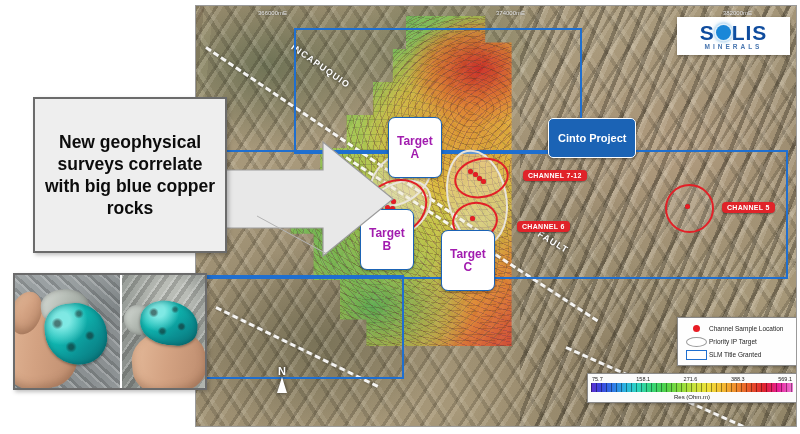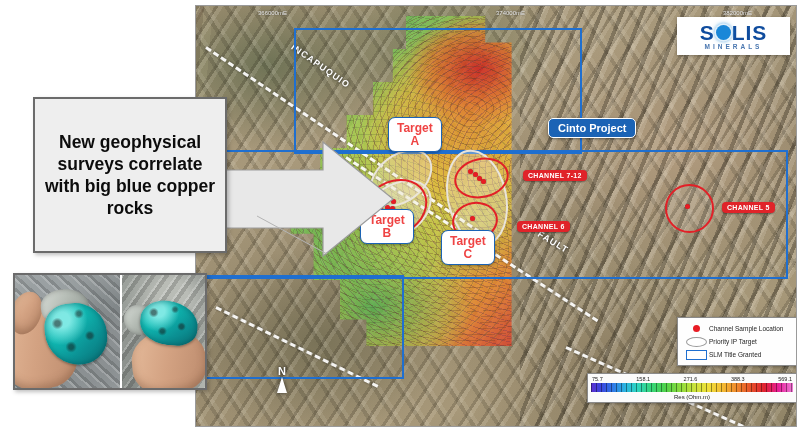--- a/index.html
+++ b/index.html
@@ -86,27 +86,27 @@
   }
 
   
   .tenement{
     position:absolute;border:2px solid #1f6fd0;background:transparent;
   }
 
   
   .pill-blue{
     position:absolute;background:#1b63b5;color:#fff;font-size:11px;font-weight:700;
-    padding:3px 9px;border-radius:5px;border:1.5px solid #ffffff;
+    padding:13px 9px;border-radius:5px;border:1.5px solid #ffffff;
     box-shadow:0 1px 3px rgba(0,0,0,.45);white-space:nowrap;
   }
   .target-box{
     position:absolute;background:#ffffff;border:1.5px solid #1b63b5;border-radius:7px;
-    color:#ef4444;font-size:12px;font-weight:700;line-height:1.05;text-align:center;
-    padding:4px 8px;box-shadow:0 1px 3px rgba(0,0,0,.35);white-space:nowrap;
+    color:#a21caf;font-size:12px;font-weight:700;line-height:1.05;text-align:center;
+    padding:17px 8px;box-shadow:0 1px 3px rgba(0,0,0,.35);white-space:nowrap;
   }
   .chan-badge{
     position:absolute;background:#e02329;color:#ffffff;font-size:7px;font-weight:700;
     letter-spacing:.3px;padding:2px 5px;border-radius:4px;white-space:nowrap;
     box-shadow:0 1px 2px rgba(0,0,0,.4);
   }
 
   
   .ip-ellipse{
     position:absolute;border:2px solid #e9e4da;border-radius:50%;

